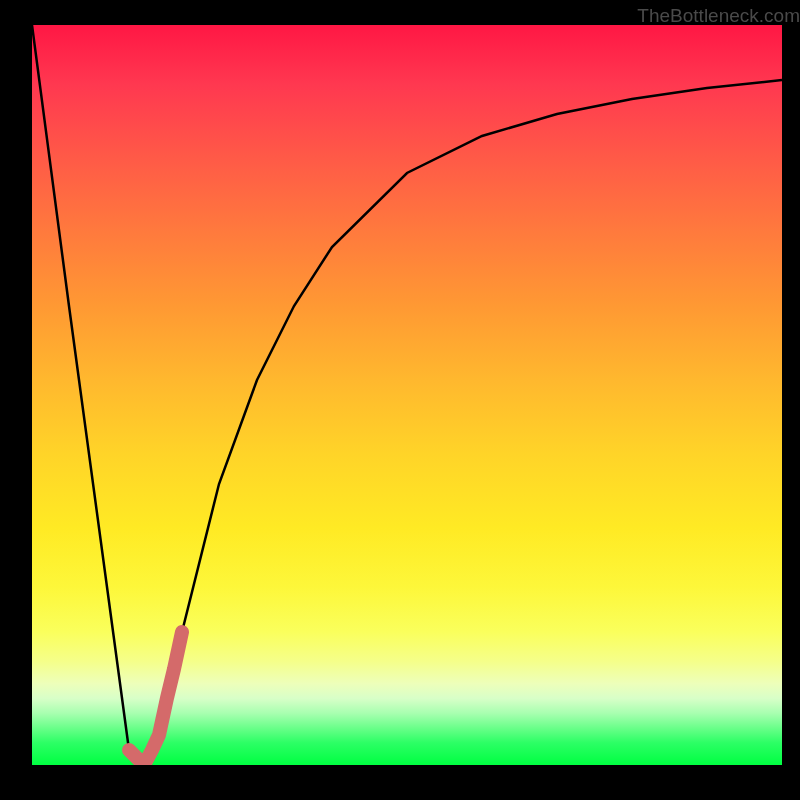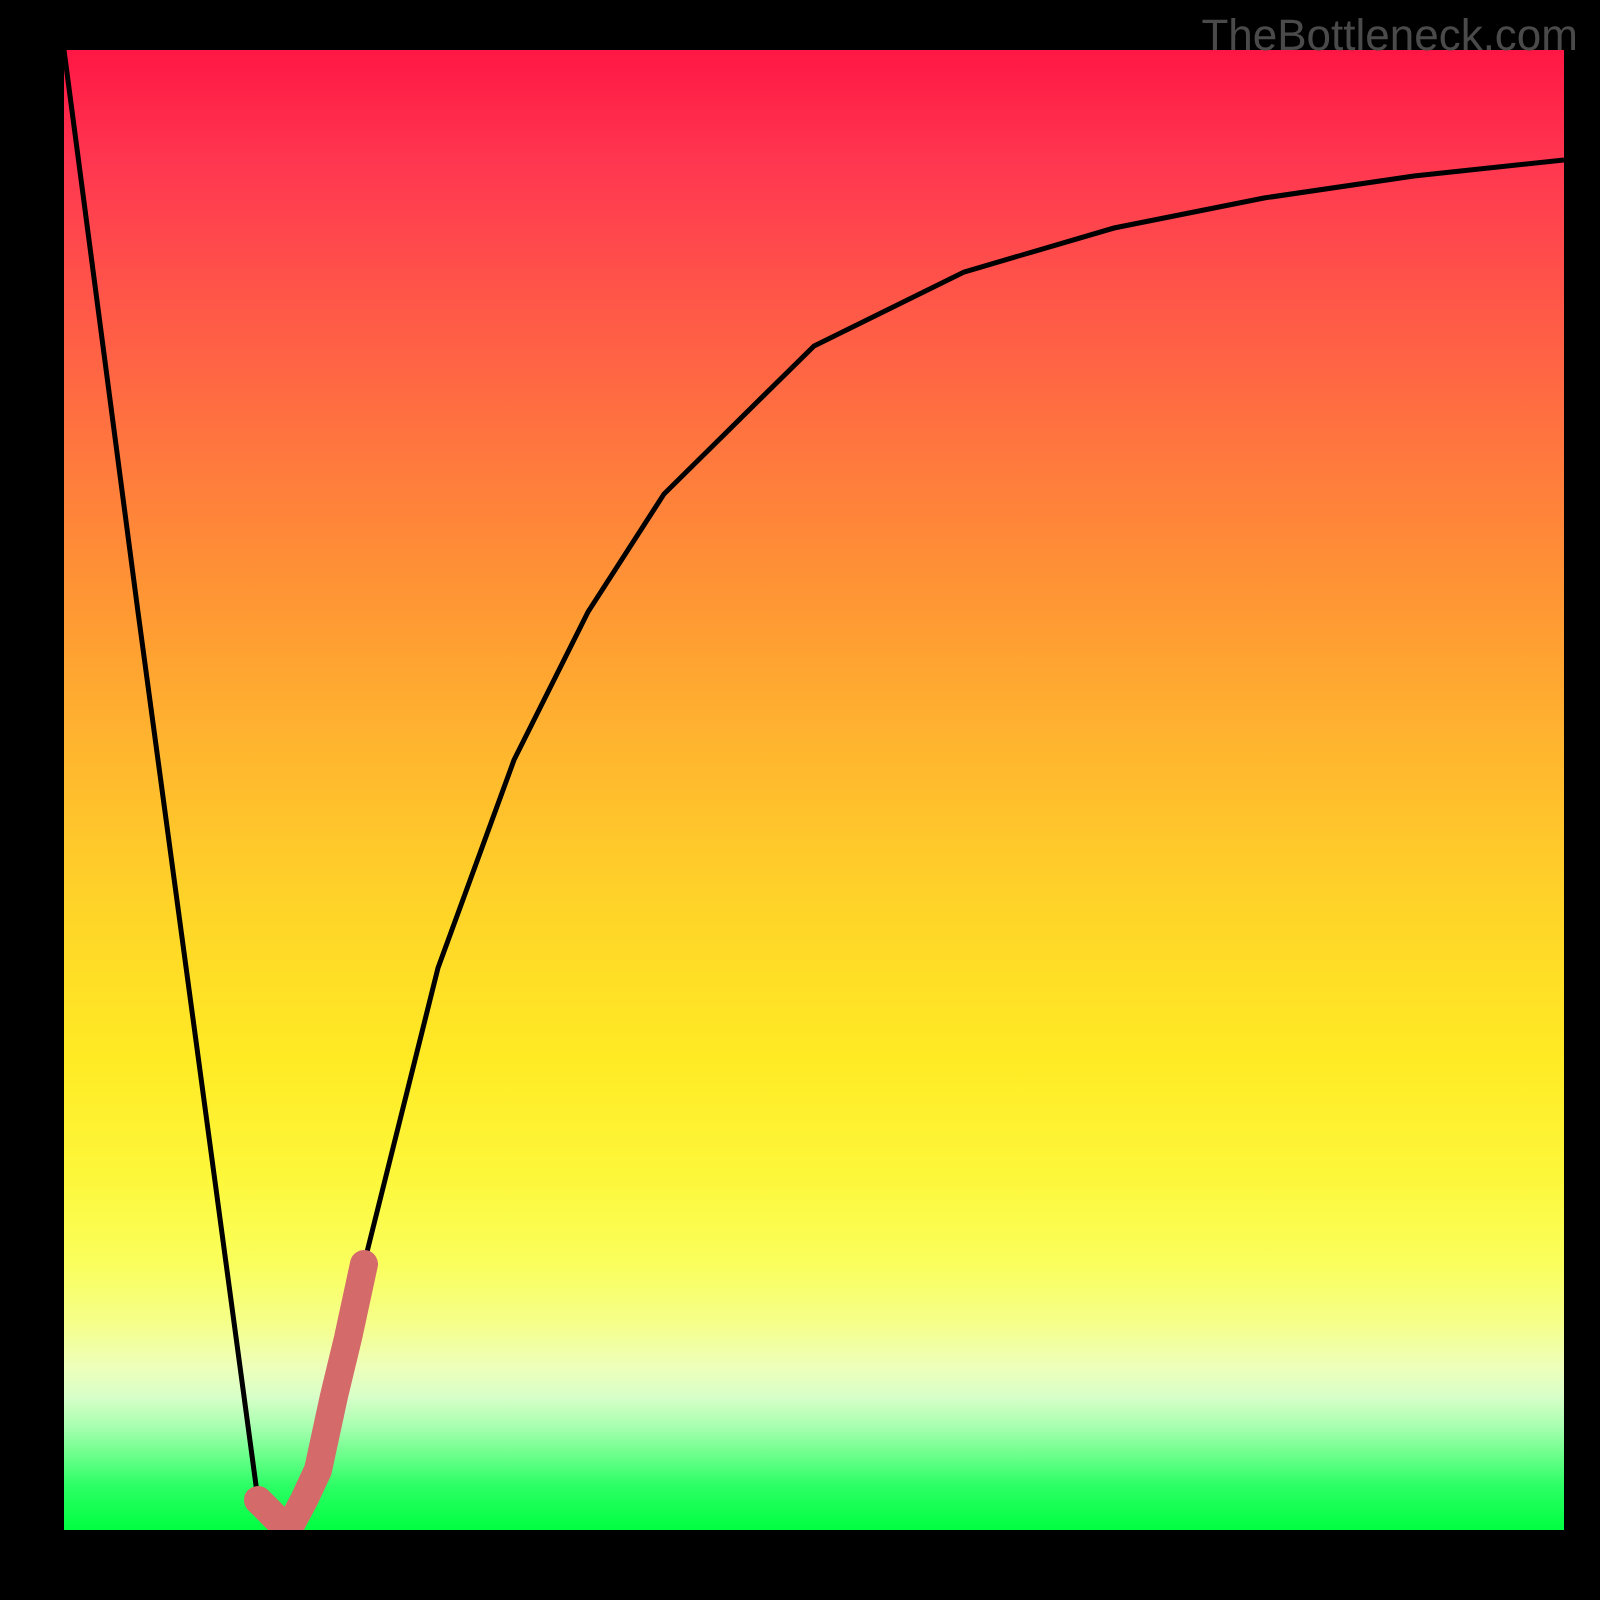--- a/index.html
+++ b/index.html
@@ -10,23 +10,23 @@
     body {
       width: 800px;
       height: 800px;
       background: #000;
       position: relative;
       font-family: Arial, sans-serif;
     }
     .watermark {
       position: absolute;
       top: 5px;
-      right: 11px;
+      right: 0;
       color: #4a4a4a;
-      font-size: 22px;
+      font-size: 19px;
       font-weight: 500;
       z-index: 10;
     }
     .chart-area {
       position: absolute;
       top: 25px;
       left: 32px;
       right: 18px;
       bottom: 35px;
       background: linear-gradient(to bottom,

